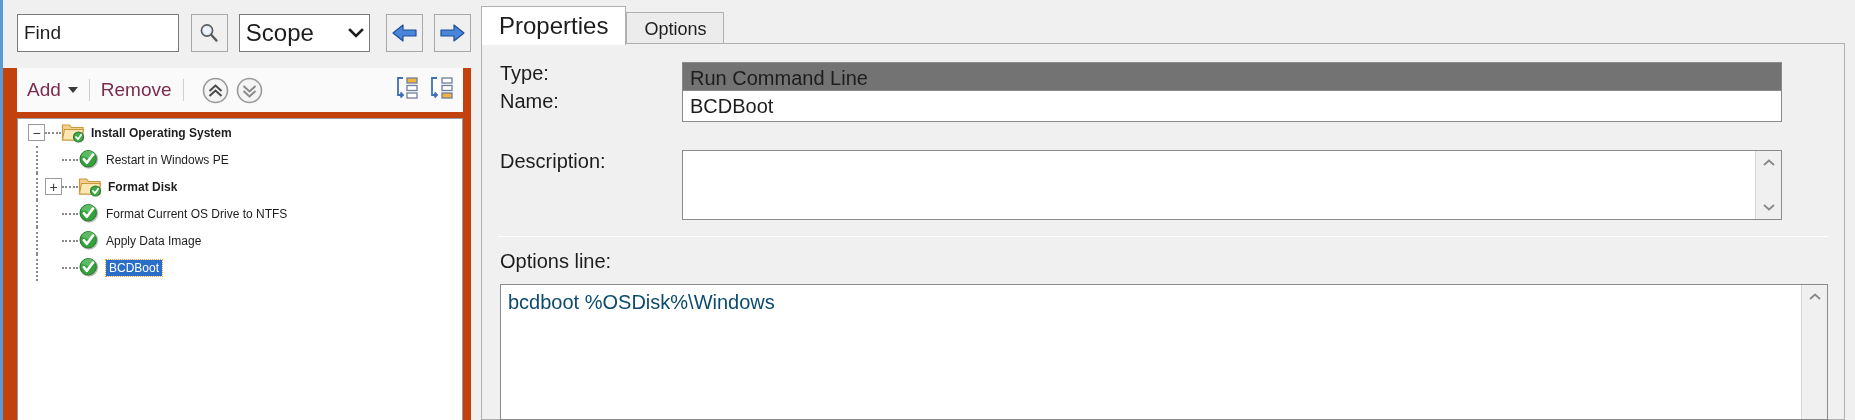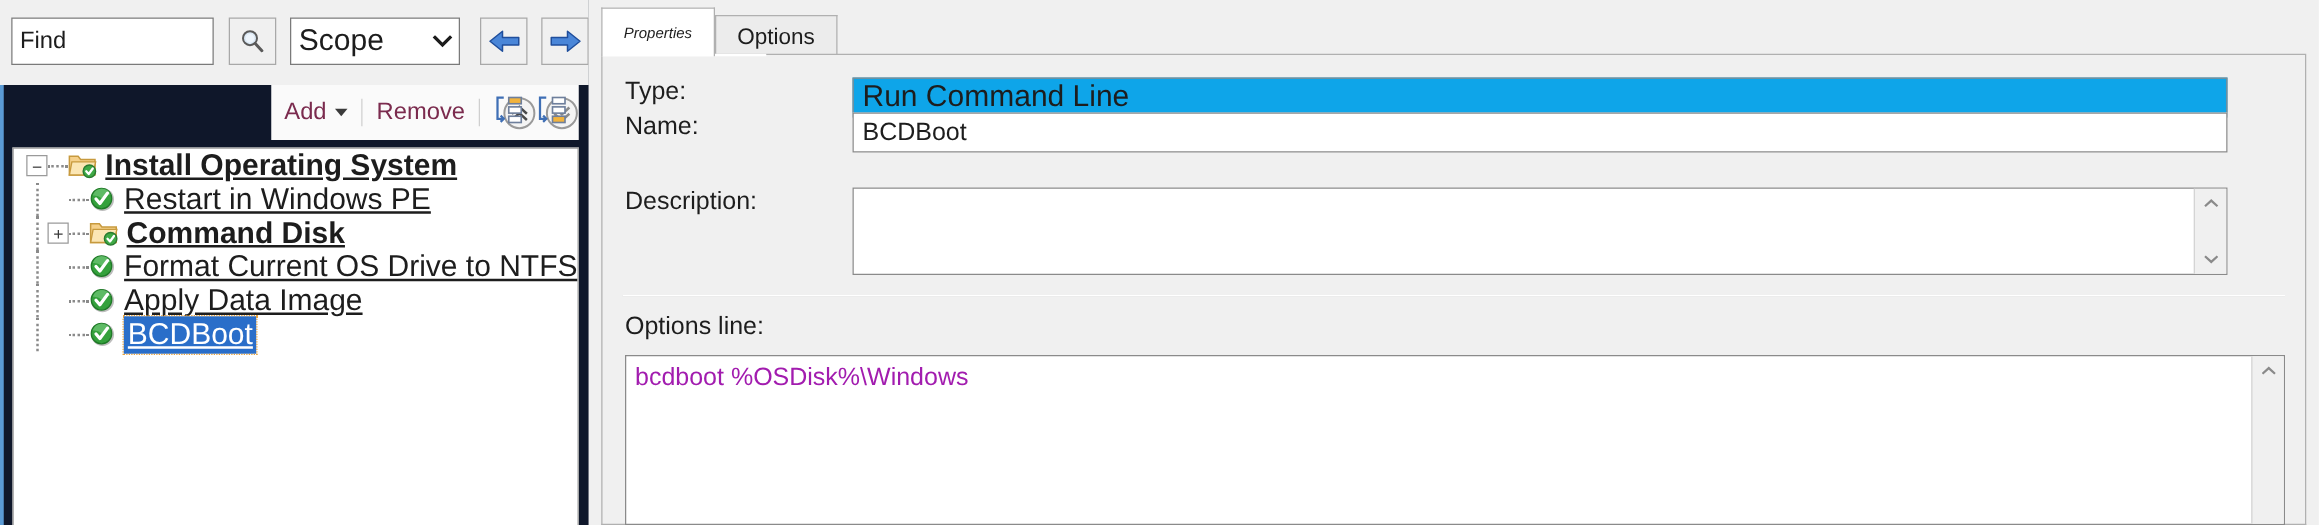--- a/index.html
+++ b/index.html
@@ -15,25 +15,24 @@
     background: #f0f0f0;
     display: flex;
     flex-direction: row;
   }
 
   
   .left-pane {
     position: relative;
     width: 471px;
     height: 420px;
-    background: #0f172a;
+    background: #c2410c;
     border-left: 3px solid #5b9bd5;
     display: flex;
     flex-direction: column;
-    align-items: flex-end;
   }
 
   
   .find-bar {
     height: 68px;
     padding: 14px 0 0 14px;
     display: flex;
     align-items: flex-start;
     background: #f0f0f0;
   }
@@ -163,23 +162,22 @@
     width: 17px; flex: 0 0 auto;
     position: relative; height: 27px;
   }
   .indent-guide::before {
     content: ""; position: absolute;
     left: 8px; top: 0; bottom: 0;
     border-left: 2px dotted #8a8a8a;
   }
   .node-icon { flex: 0 0 auto; margin-right: 6px; display:block; }
   .node-label {
-    font-size: 24px;
+    font-size: 12px;
     color: #1d1d1d;
-    text-decoration: underline;
   }
   .node-label.bold { font-weight: bold; }
   .node-label.selected {
     background: #2a6ec9;
     color: #ffffff;
     outline: 1px dotted #e8a33d;
     padding: 1px 3px;
   }
 
   
@@ -203,25 +201,24 @@
     font-size: 18px;
     color: #1d1d1d;
     border: 1px solid #b0b0b0;
     background: #ececec;
     cursor: pointer;
     border-bottom: none;
   }
   .tab.active {
     background: #ffffff;
     height: 39px;
-    font-size: 12px;
+    font-size: 24px;
     border-color: #b0b0b0;
     position: relative;
     z-index: 3;
-    font-style: italic;
   }
   .tabpage {
     position: absolute;
     left: 10px; right: 10px;
     top: 44px; bottom: 0;
     background: #f0f0f0;
     border: 1px solid #b0b0b0;
     border-top: none;
   }
   .tabpage::before {
@@ -246,41 +243,41 @@
   }
   .field-label {
     width: 200px;
     padding-left: 18px;
     font-size: 20px;
     color: #1d1d1d;
   }
   .ro-box {
     height: 32px;
     border: 1px solid #8a8a8a;
-    background: #0ea5e9;
-    font-size: 24px;
-    color: #1d1d1d;
-    display: flex; align-items: center;
-    padding-left: 7px;
-  }
-  .txt-box {
-    height: 32px;
-    border: 1px solid #8a8a8a;
-    background: #ffffff;
+    background: #737373;
     font-size: 20px;
     color: #1d1d1d;
     display: flex; align-items: center;
     padding-left: 7px;
   }
+  .txt-box {
+    height: 32px;
+    border: 1px solid #8a8a8a;
+    background: #ffffff;
+    font-size: 20px;
+    color: #1d1d1d;
+    display: flex; align-items: center;
+    padding-left: 7px;
+  }
   .area-box {
     border: 1px solid #8a8a8a;
     background: #ffffff;
     position: relative;
     font-size: 20px;
-    color: #a21caf;
+    color: #0c4a6e;
   }
   .area-text { padding: 6px 0 0 7px; }
   .vscroll {
     position: absolute;
     right: 0; top: 0; bottom: 0;
     width: 26px;
     background: #f0f0f0;
     border-left: 1px solid #d4d4d4;
     display: flex;
     flex-direction: column;
@@ -411,21 +408,21 @@
           <div class="tree-row">
             <span class="indent-guide"></span>
             <span class="expander">+</span>
             <span class="dots"></span>
             <svg class="node-icon" width="24" height="21" viewBox="0 0 24 21">
               <path d="M1.5,3 L8.5,3 L10.5,5.5 L22,5.5 L22,18 L1.5,18 Z" fill="#f5d08a" stroke="#c79a3e" stroke-width="1.2"></path>
               <path d="M3.5,7.5 L22.5,7.5 L20,18 L1.5,18 Z" fill="#fbe6b4" stroke="#c79a3e" stroke-width="1.1"></path>
               <circle cx="17.5" cy="15" r="5" fill="#3faa46" stroke="#2a7a30" stroke-width="1.1"></circle>
               <polyline points="15,15 17,17.2 20.2,12.8" fill="none" stroke="#ffffff" stroke-width="1.8" stroke-linecap="round" stroke-linejoin="round"></polyline>
             </svg>
-            <span class="node-label bold">Command Disk</span>
+            <span class="node-label bold">Format Disk</span>
           </div>
           <div class="tree-row">
             <span class="indent-guide"></span>
             <span class="exp-spacer"></span>
             <span class="dots"></span>
             <svg class="node-icon" width="22" height="21" viewBox="0 0 22 21">
               <circle cx="11" cy="10.5" r="9.2" fill="#bdbdbd"></circle>
               <circle cx="10.2" cy="9.8" r="8.2" fill="#34a13c" stroke="#1f7a27" stroke-width="1"></circle>
               <path d="M10.2,1.7 A8.2,8.2 0 0 1 17.6,6.6 A9,9 0 0 0 10.2,9.5 A9,9 0 0 0 3.2,7.4 A8.2,8.2 0 0 1 10.2,1.7 Z" fill="#6cc473" opacity="0.75"></path>
               <polyline points="5.8,10.2 8.9,13.8 15,5.5" fill="none" stroke="#ffffff" stroke-width="2.6" stroke-linecap="round" stroke-linejoin="round"></polyline>

